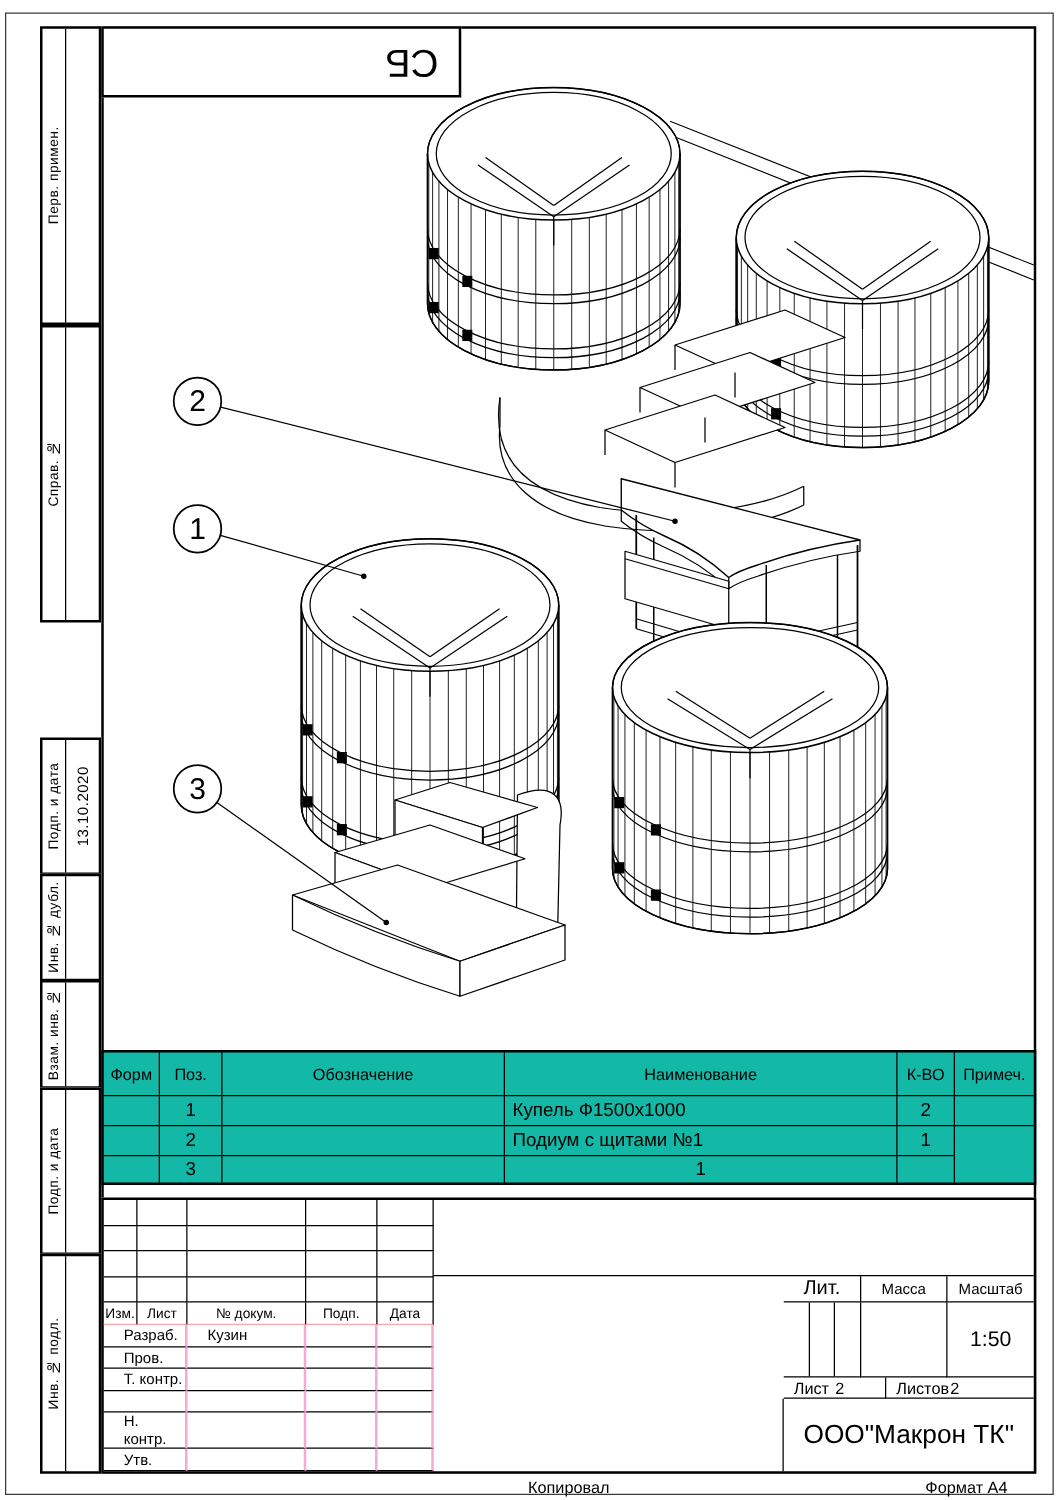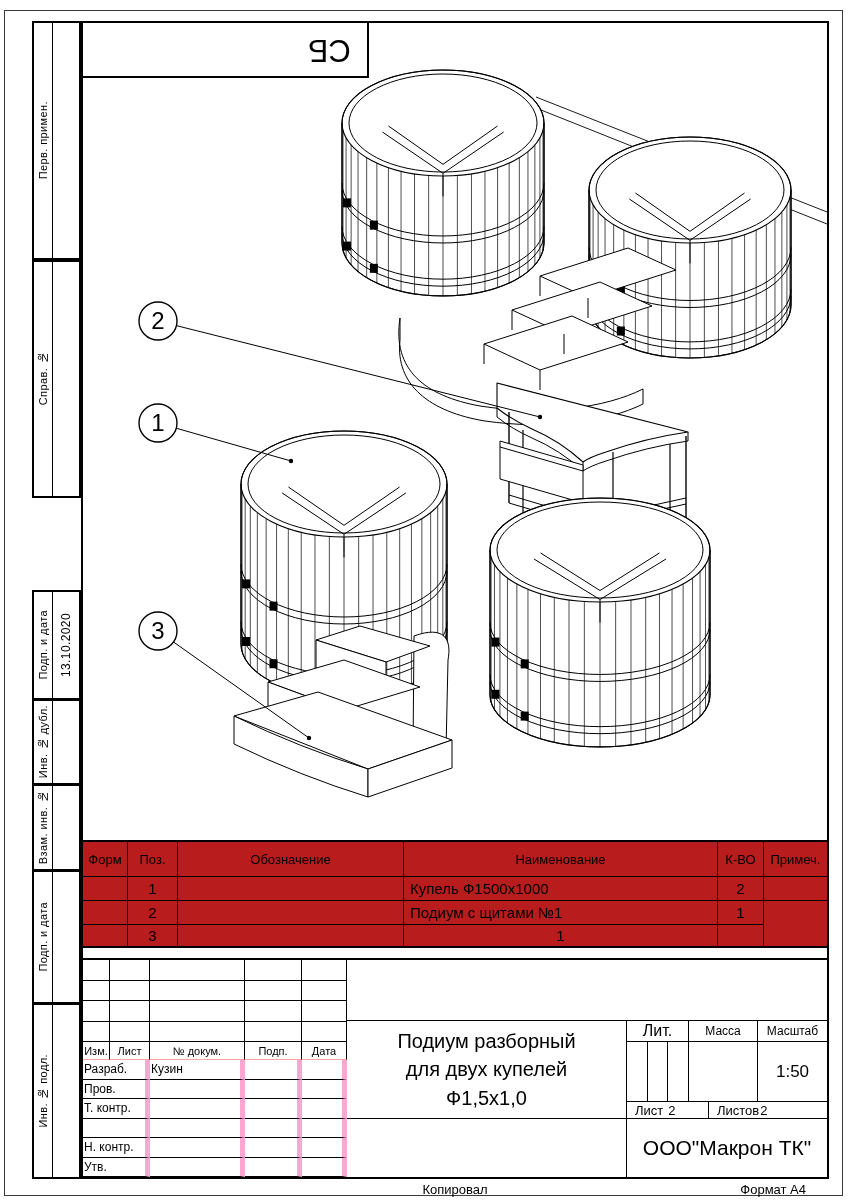--- a/index.html
+++ b/index.html
@@ -19,21 +19,21 @@
   .vtext{ writing-mode:vertical-rl; transform:rotate(180deg); font-size:11px; white-space:nowrap; letter-spacing:.4px; }
   .vdate{ font-size:12px; }
 
   
   .stamp{ position:absolute; left:81px; top:21px; width:288px; height:57px; border:2px solid #000;
           background:#fff; display:flex; align-items:center; justify-content:flex-end; padding-right:16px; }
   .stamp-text{ display:inline-block; transform:rotate(180deg); font-size:31px; }
 
   
   .spec{ position:absolute; left:81px; top:840px; width:748px; height:108px; border:2px solid #000;
-         background:#b91c1c; display:grid; grid-template-columns:45px 50px 226px 314px 46px 1fr;
+         background:#14b8a6; display:grid; grid-template-columns:45px 50px 226px 314px 46px 1fr;
          grid-template-rows:35px 24px 24px 1fr; }
   .spec > div{ border-right:1px solid #000; border-bottom:1px solid #000;
                display:flex; align-items:center; justify-content:center; font-size:13px; }
   .spec > div:nth-child(6n){ border-right:none; }
   .spec > div:nth-last-child(-n+6){ border-bottom:none; }
   .spec .num{ font-size:15px; }
   .spec .name{ justify-content:flex-start; padding-left:6px; font-size:15px; }
   .spec .hdr{ font-size:13px; }
 
   
@@ -41,22 +41,22 @@
   .tblock .abs{ position:absolute; }
   .rev{ left:0; top:0; width:264px; height:82px; display:grid;
         grid-template-columns:27px 40px 95px 57px 1fr; grid-template-rows:repeat(4,1fr); }
   .rev > div{ border-right:1px solid #000; border-bottom:1px solid #000; }
   .chead{ left:0; top:82px; width:264px; height:18px; display:grid;
           grid-template-columns:27px 40px 95px 57px 1fr; }
   .chead > div{ border-right:1px solid #000; border-bottom:1px solid #fca5a5; font-size:11px;
                 display:flex; align-items:center; justify-content:center; }
   .srows{ left:0; top:100px; width:264px; height:117px; display:grid;
           grid-template-columns:67px 95px 57px 1fr; grid-template-rows:repeat(6,1fr); }
-  .srows > div{ border-right:5px solid #f9a8d4; border-bottom:1px solid #000; font-size:12px;
-                display:flex; align-items:center; padding-left:1px; }
+  .srows > div{ border-right:2px solid #f9a8d4; border-bottom:1px solid #000; font-size:12px;
+                display:flex; align-items:center; padding-left:16px; }
   .bigcell{ left:264px; top:0; right:0; height:61px; border-bottom:1px solid #000; }
   .titlecell{ left:264px; top:61px; width:280px; height:98px; border-right:1px solid #000; border-bottom:1px solid #000;
               display:flex; flex-direction:column; align-items:center; justify-content:center;
               font-size:20px; line-height:1.42; }
   .undertitle{ left:264px; top:159px; width:280px; bottom:0; border-right:1px solid #000; }
   .cell-c{ display:flex; align-items:center; justify-content:center; }
   .lh1{ left:544px; top:61px; width:62px; height:21px; border-right:1px solid #000; border-bottom:1px solid #000; font-size:16px; }
   .lh2{ left:606px; top:61px; width:69px; height:21px; border-right:1px solid #000; border-bottom:1px solid #000; font-size:12px; }
   .lh3{ left:675px; top:61px; right:0; height:21px; border-bottom:1px solid #000; font-size:12px; }
   .litbody{ left:544px; top:82px; width:62px; height:60px; border-right:1px solid #000; border-bottom:1px solid #000; }
@@ -448,25 +448,20 @@
       <div>Н. контр.</div>
       <div></div>
       <div></div>
         <div></div>
       <div>Утв.</div>
       <div></div>
       <div></div>
         <div></div>
     </div>
     <div class="abs bigcell"></div>
-    <div class="abs titlecell">
-      <div>Подиум разборный</div>
-      <div>для двух купелей</div>
-      <div>Ф1,5х1,0</div>
-    </div>
     <div class="abs undertitle"></div>
     <div class="abs lh1 cell-c">Лит.</div>
     <div class="abs lh2 cell-c">Масса</div>
     <div class="abs lh3 cell-c">Масштаб</div>
     <div class="abs litbody">
         <i style="left:20px"></i>
         <i style="left:40px"></i>
       </div>
     <div class="abs massbody"></div>
     <div class="abs scalebody cell-c">1:50</div>

